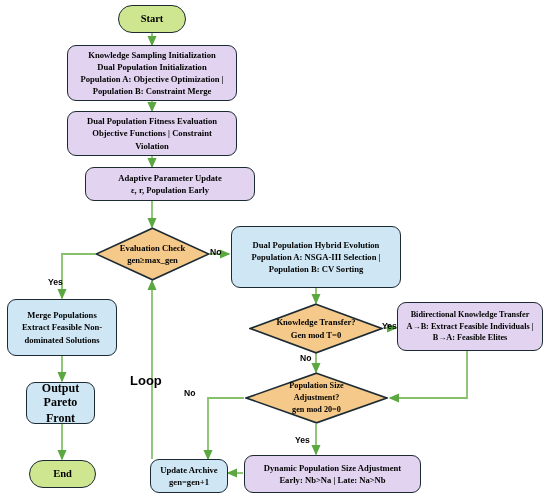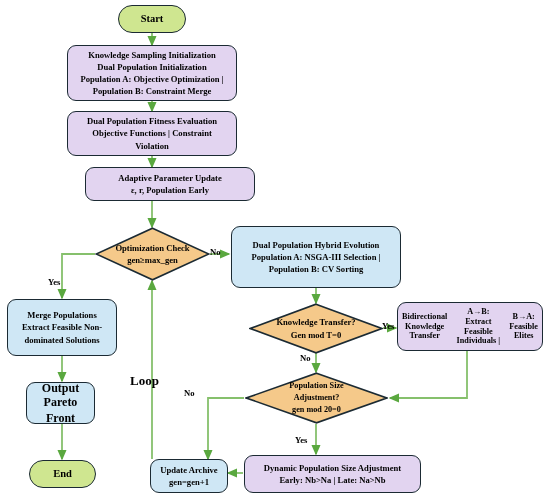--- a/index.html
+++ b/index.html
@@ -11,21 +11,21 @@
   .rounded{border-radius:9px;}
   .terminal{border-radius:18px;}
   .n-text{display:block;padding:1px 4px;}
   .fill-green{background:#cfe690;}
   .fill-purple{background:#e2d4f0;}
   .fill-blue{background:#cfe7f5;}
   .diamond-wrap{position:absolute;}
   .diamond-wrap .dlabel{position:absolute;left:0;top:0;width:100%;height:100%;
         display:flex;align-items:center;justify-content:center;text-align:center;
         font-weight:bold;color:#000;line-height:1.18;}
-  .edge-label{position:absolute;font-weight:bold;color:#000;font-family:Liberation Serif, serif;}
+  .edge-label{position:absolute;font-weight:bold;color:#000;font-family:Liberation Sans, sans-serif;}
 </style>
 </head>
 <body>
 
 <div id="canvas">
 
   <svg class="edges" viewBox="0 0 550 498" xmlns="http://www.w3.org/2000/svg">
     <defs>
       <marker id="arr" markerWidth="7" markerHeight="7" refX="5.2" refY="3" orient="auto" markerUnits="strokeWidth">
         <path d="M0,0.4 L6,3 L0,5.6 z" fill="#5aa83f"></path>
@@ -87,21 +87,21 @@
   <div class="node rounded fill-purple" style="left:67px;top:167px;width:170px;height:34px;font-size:8.6px;flex-direction:column;margin-left:18px;">
     <span class="n-text">Adaptive Parameter Update</span>
     <span class="n-text">ε, r, Population Early</span>
   </div>
 
   <div class="diamond-wrap" style="left:95px;top:227px;width:115px;height:54px;">
     <svg width="115" height="54" viewBox="0 0 115 54" xmlns="http://www.w3.org/2000/svg">
       <polygon points="57.5,1.2 113.8,27 57.5,52.8 1.2,27" fill="#f5c98a" stroke="#1b2a33" stroke-width="1.6"></polygon>
     </svg>
     <div class="dlabel" style="font-size:8.6px;flex-direction:column;">
-      <span class="n-text">Optimization Check</span>
+      <span class="n-text">Evaluation Check</span>
       <span class="n-text">gen≥max_gen</span>
     </div>
   </div>
 
   <div class="node rounded fill-blue" style="left:231px;top:226px;width:170px;height:62px;font-size:8.6px;flex-direction:column;">
     <span class="n-text">Dual Population Hybrid Evolution</span>
     <span class="n-text">Population A: NSGA-III Selection |</span>
     <span class="n-text">Population B: CV Sorting</span>
   </div>
 
@@ -114,21 +114,21 @@
   <div class="diamond-wrap" style="left:249px;top:303px;width:134px;height:51px;">
     <svg width="134" height="51" viewBox="0 0 134 51" xmlns="http://www.w3.org/2000/svg">
       <polygon points="67,1.2 132.8,25.5 67,49.8 1.2,25.5" fill="#f5c98a" stroke="#1b2a33" stroke-width="1.6"></polygon>
     </svg>
     <div class="dlabel" style="font-size:8.6px;flex-direction:column;">
       <span class="n-text">Knowledge Transfer?</span>
       <span class="n-text">Gen mod T=0</span>
     </div>
   </div>
 
-  <div class="node rounded fill-purple" style="left:397px;top:302px;width:146px;height:49px;font-size:8.2px;flex-direction:row;">
+  <div class="node rounded fill-purple" style="left:397px;top:302px;width:146px;height:49px;font-size:8.2px;flex-direction:column;">
     <span class="n-text">Bidirectional Knowledge Transfer</span>
     <span class="n-text">A→B: Extract Feasible Individuals |</span>
     <span class="n-text">B→A: Feasible Elites</span>
   </div>
 
   <div class="diamond-wrap" style="left:245px;top:372px;width:143px;height:52px;">
     <svg width="143" height="52" viewBox="0 0 143 52" xmlns="http://www.w3.org/2000/svg">
       <polygon points="71.5,1.2 141.8,26 71.5,50.8 1.2,26" fill="#f5c98a" stroke="#1b2a33" stroke-width="1.6"></polygon>
     </svg>
     <div class="dlabel" style="font-size:8.2px;flex-direction:column;">

